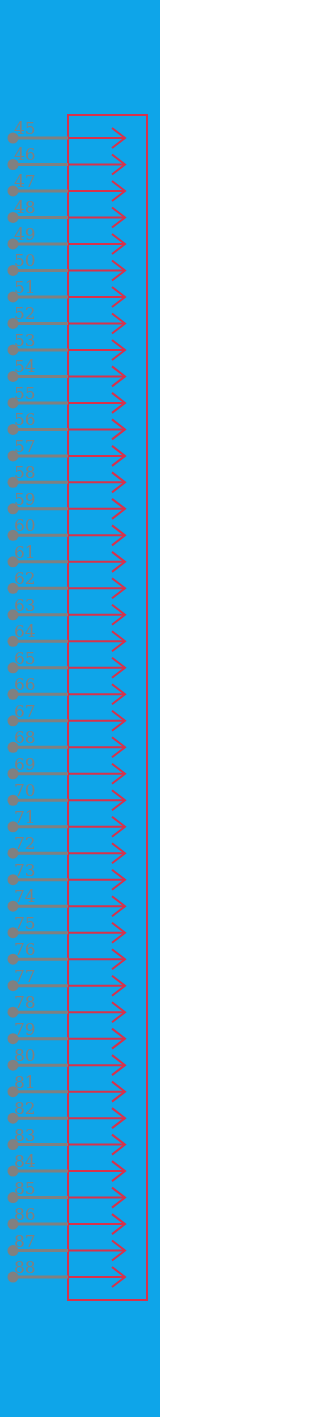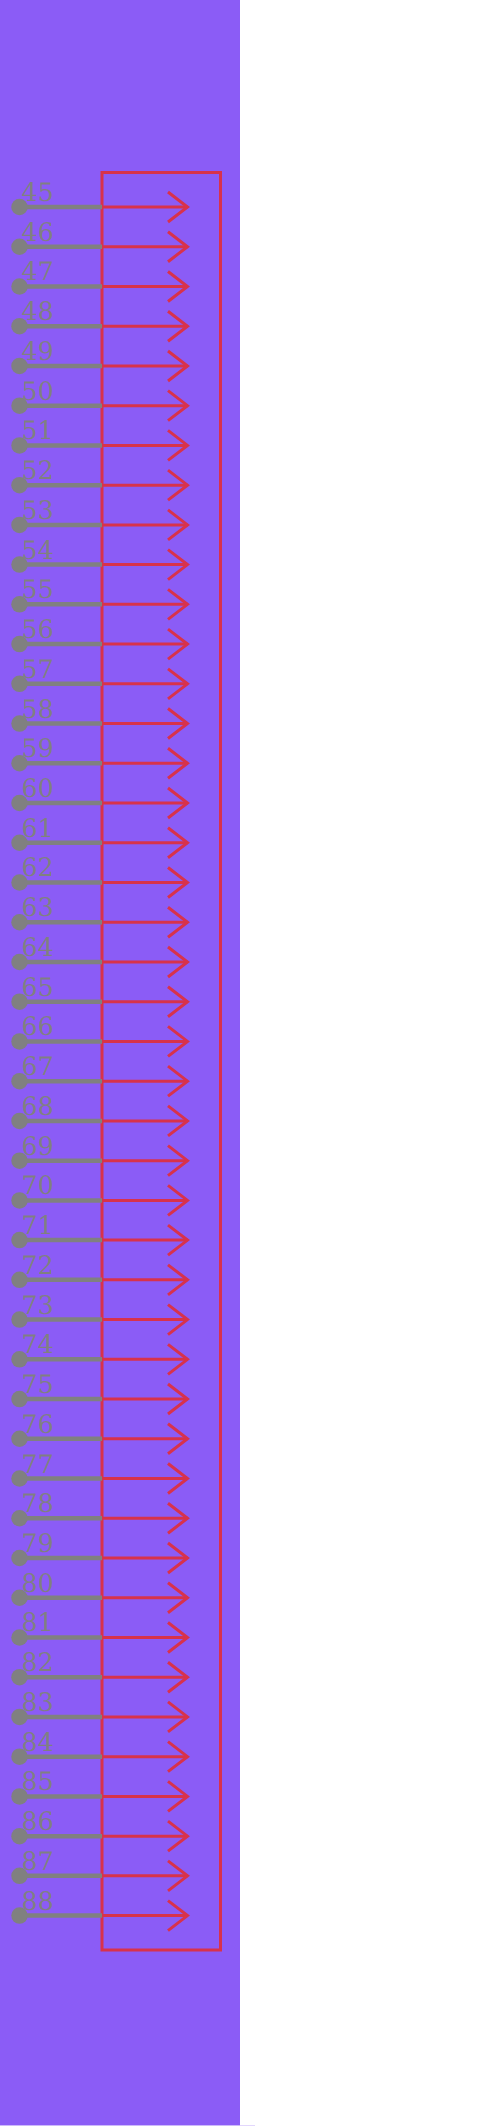--- a/index.html
+++ b/index.html
@@ -4,21 +4,21 @@
 <style>
   html, body {
     margin: 0;
     padding: 0;
     background: #ffffff;
   }
   #schematic-root {
     position: relative;
     width: 160px;
     height: 1417px;
-    background: #8b5cf6;
+    background: #0ea5e9;
     font-family: "DejaVu Serif", "Liberation Serif", serif;
     overflow: hidden;
   }
   #symbol-svg {
     position: absolute;
     left: 0;
     top: 0;
     width: 160px;
     height: 1417px;
     display: block;

